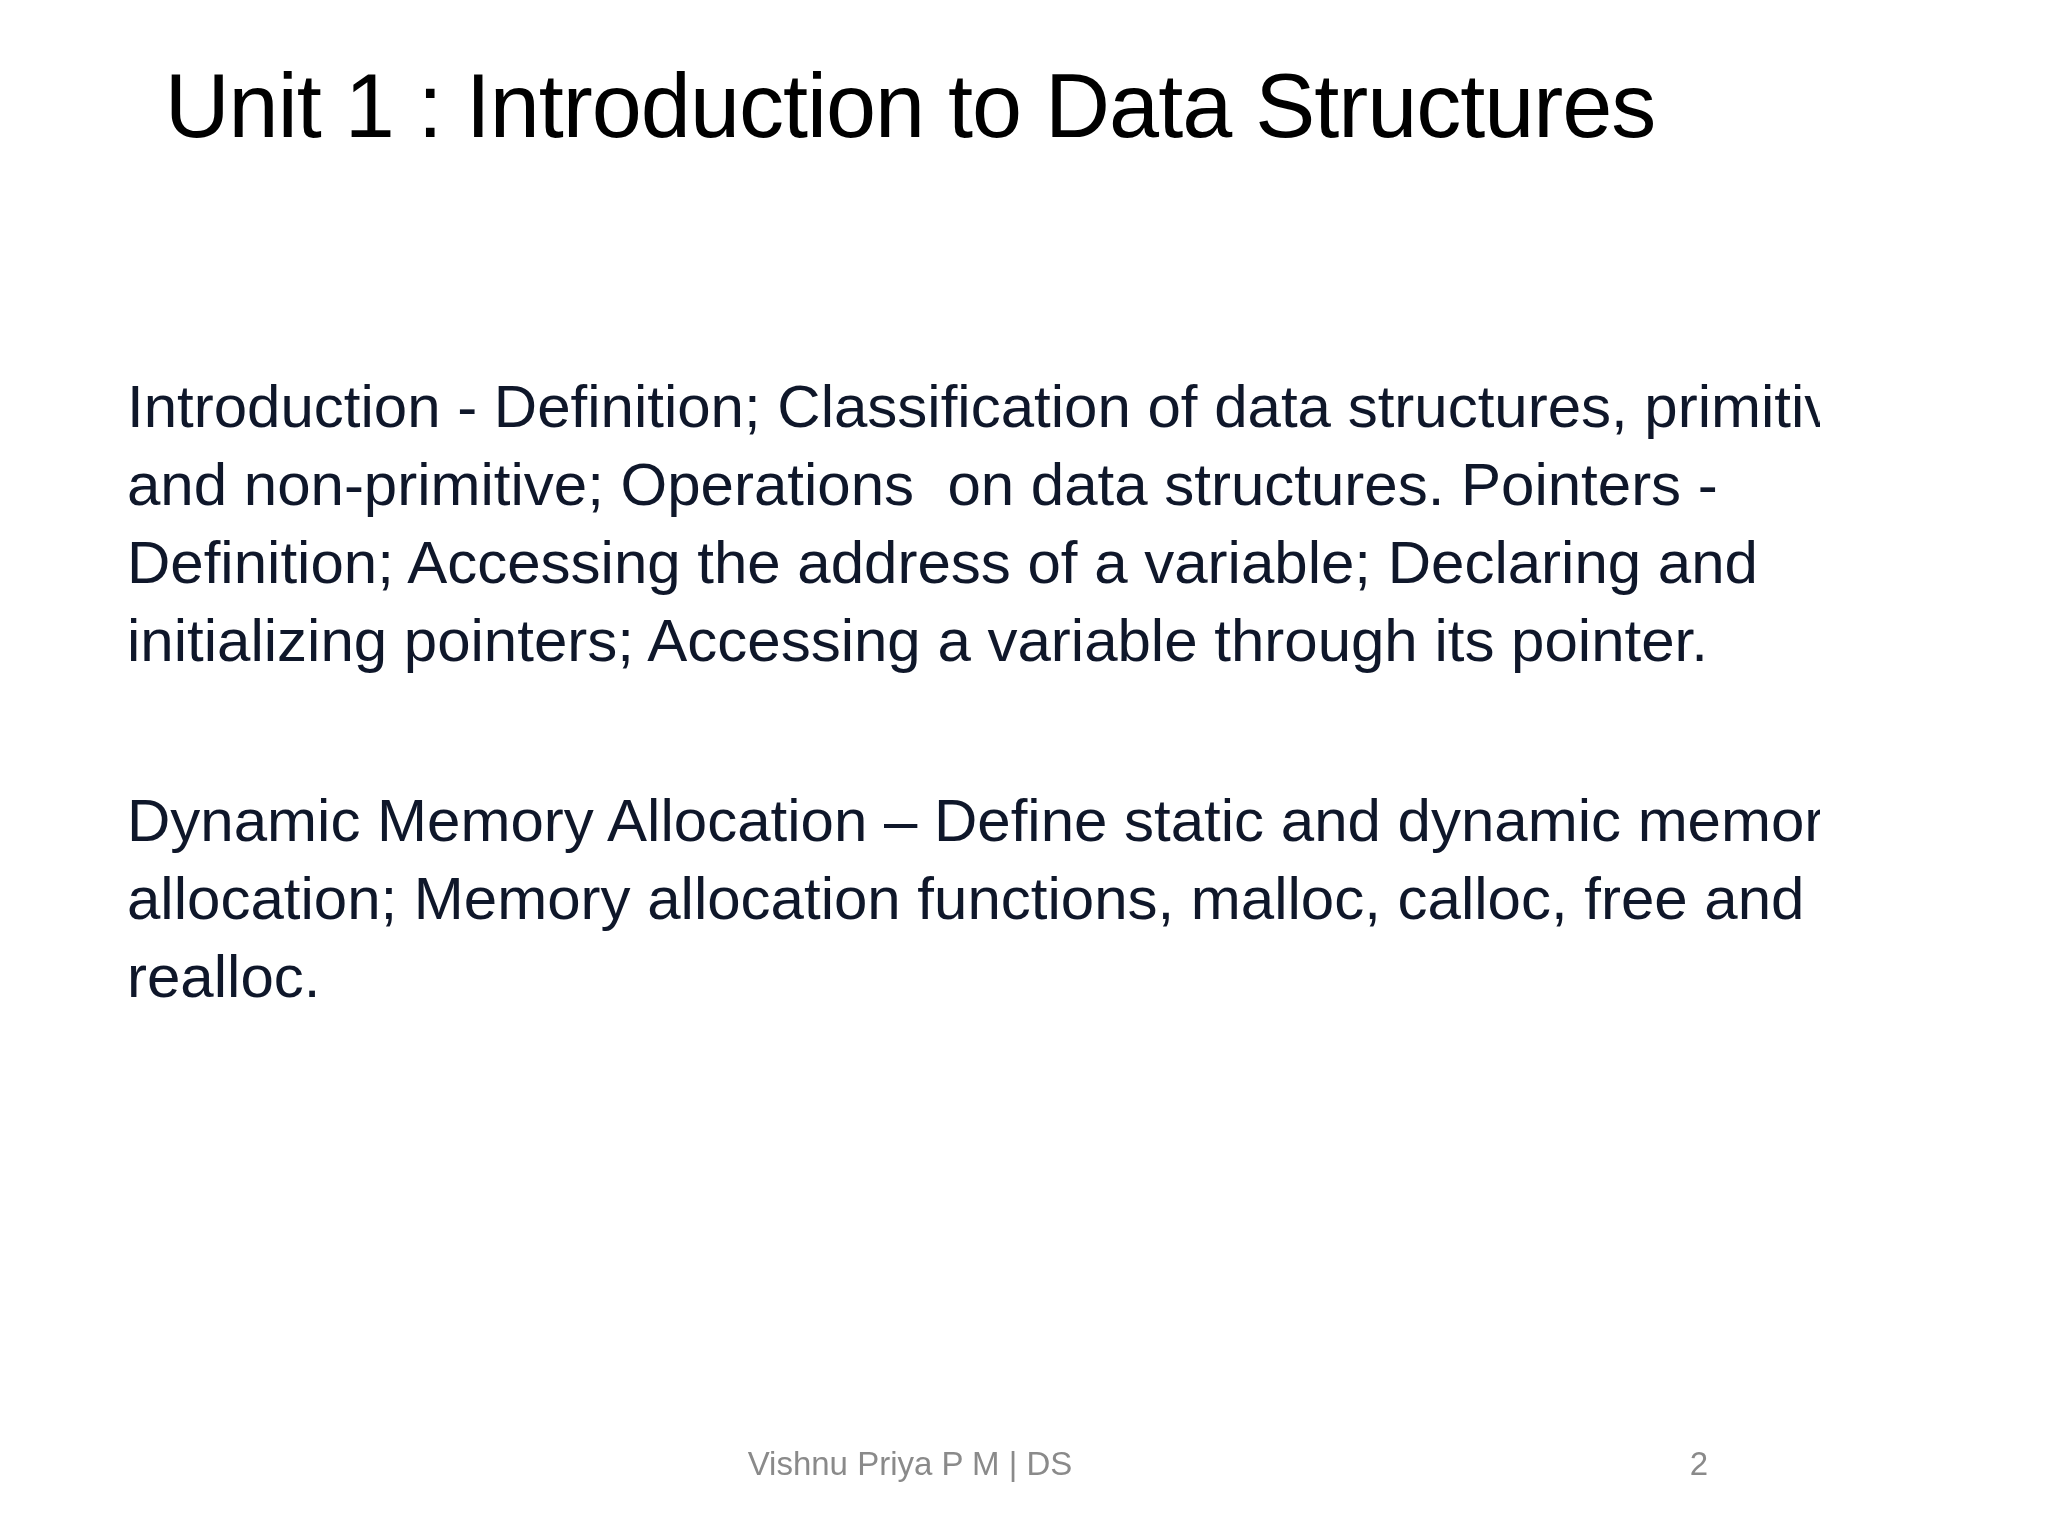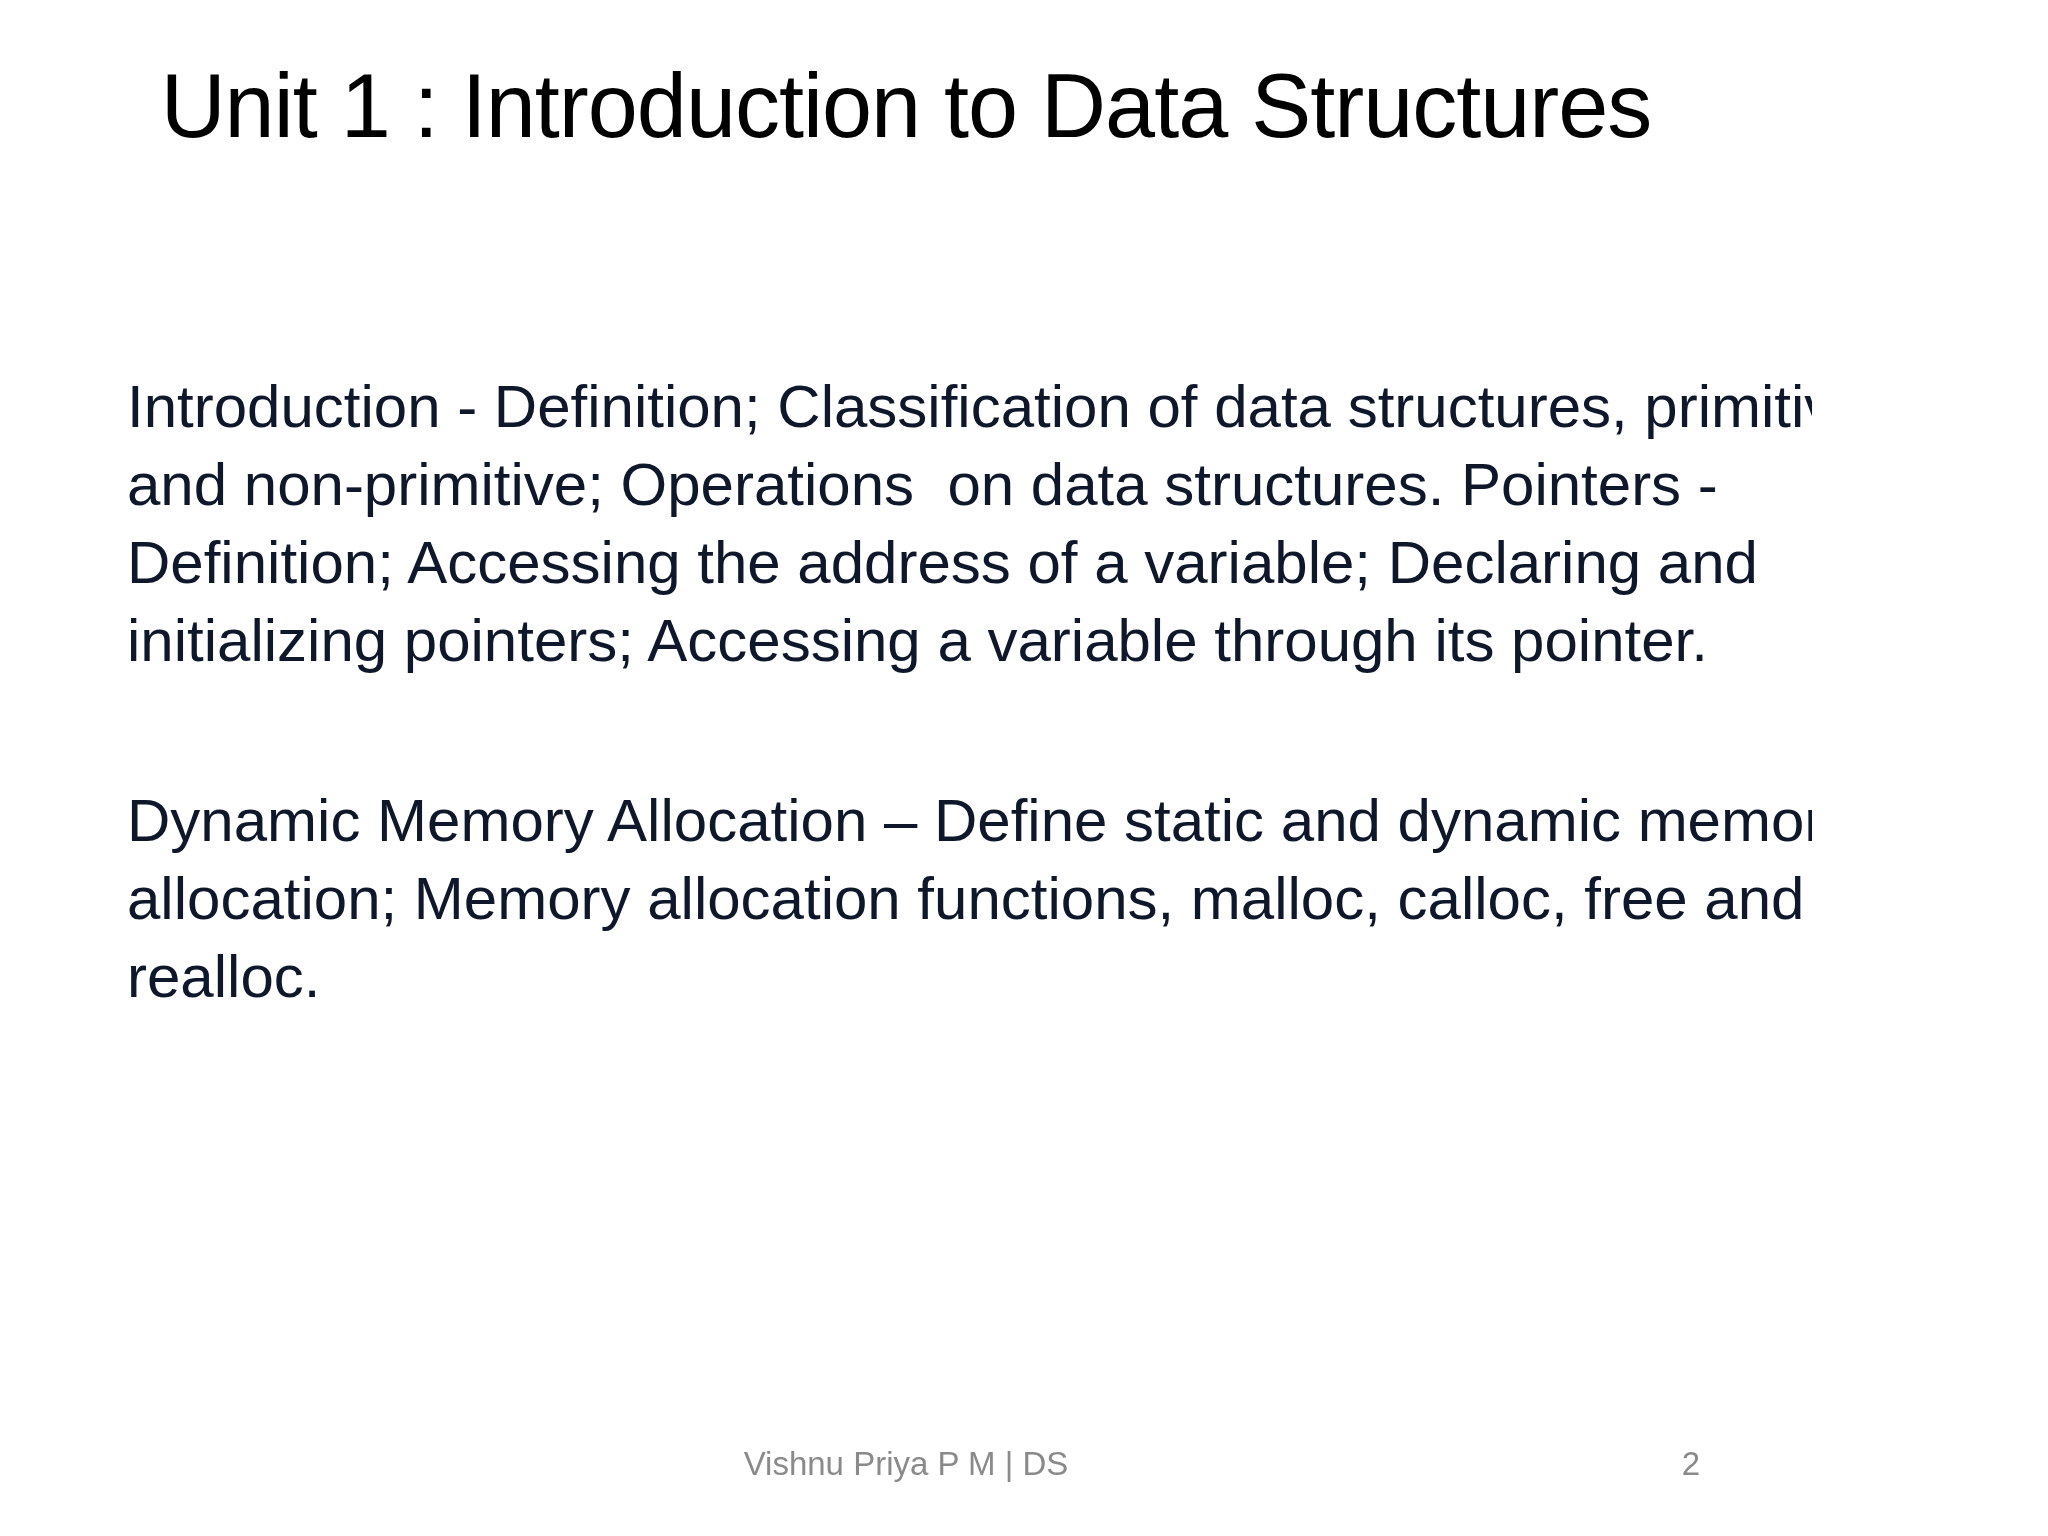--- a/index.html
+++ b/index.html
@@ -8,20 +8,21 @@
     background: #ffffff;
   }
   .slide {
     position: relative;
     width: 1812px;
     height: 1536px;
     background: #ffffff;
     font-family: "Liberation Sans", sans-serif;
     color: #000000;
     overflow: hidden;
+    padding-left: 8px;
   }
   .slide-title {
     position: absolute;
     top: 52px;
     left: 0;
     width: 100%;
     text-align: center;
     font-size: 90px;
     line-height: 1.22;
     font-weight: 400;

